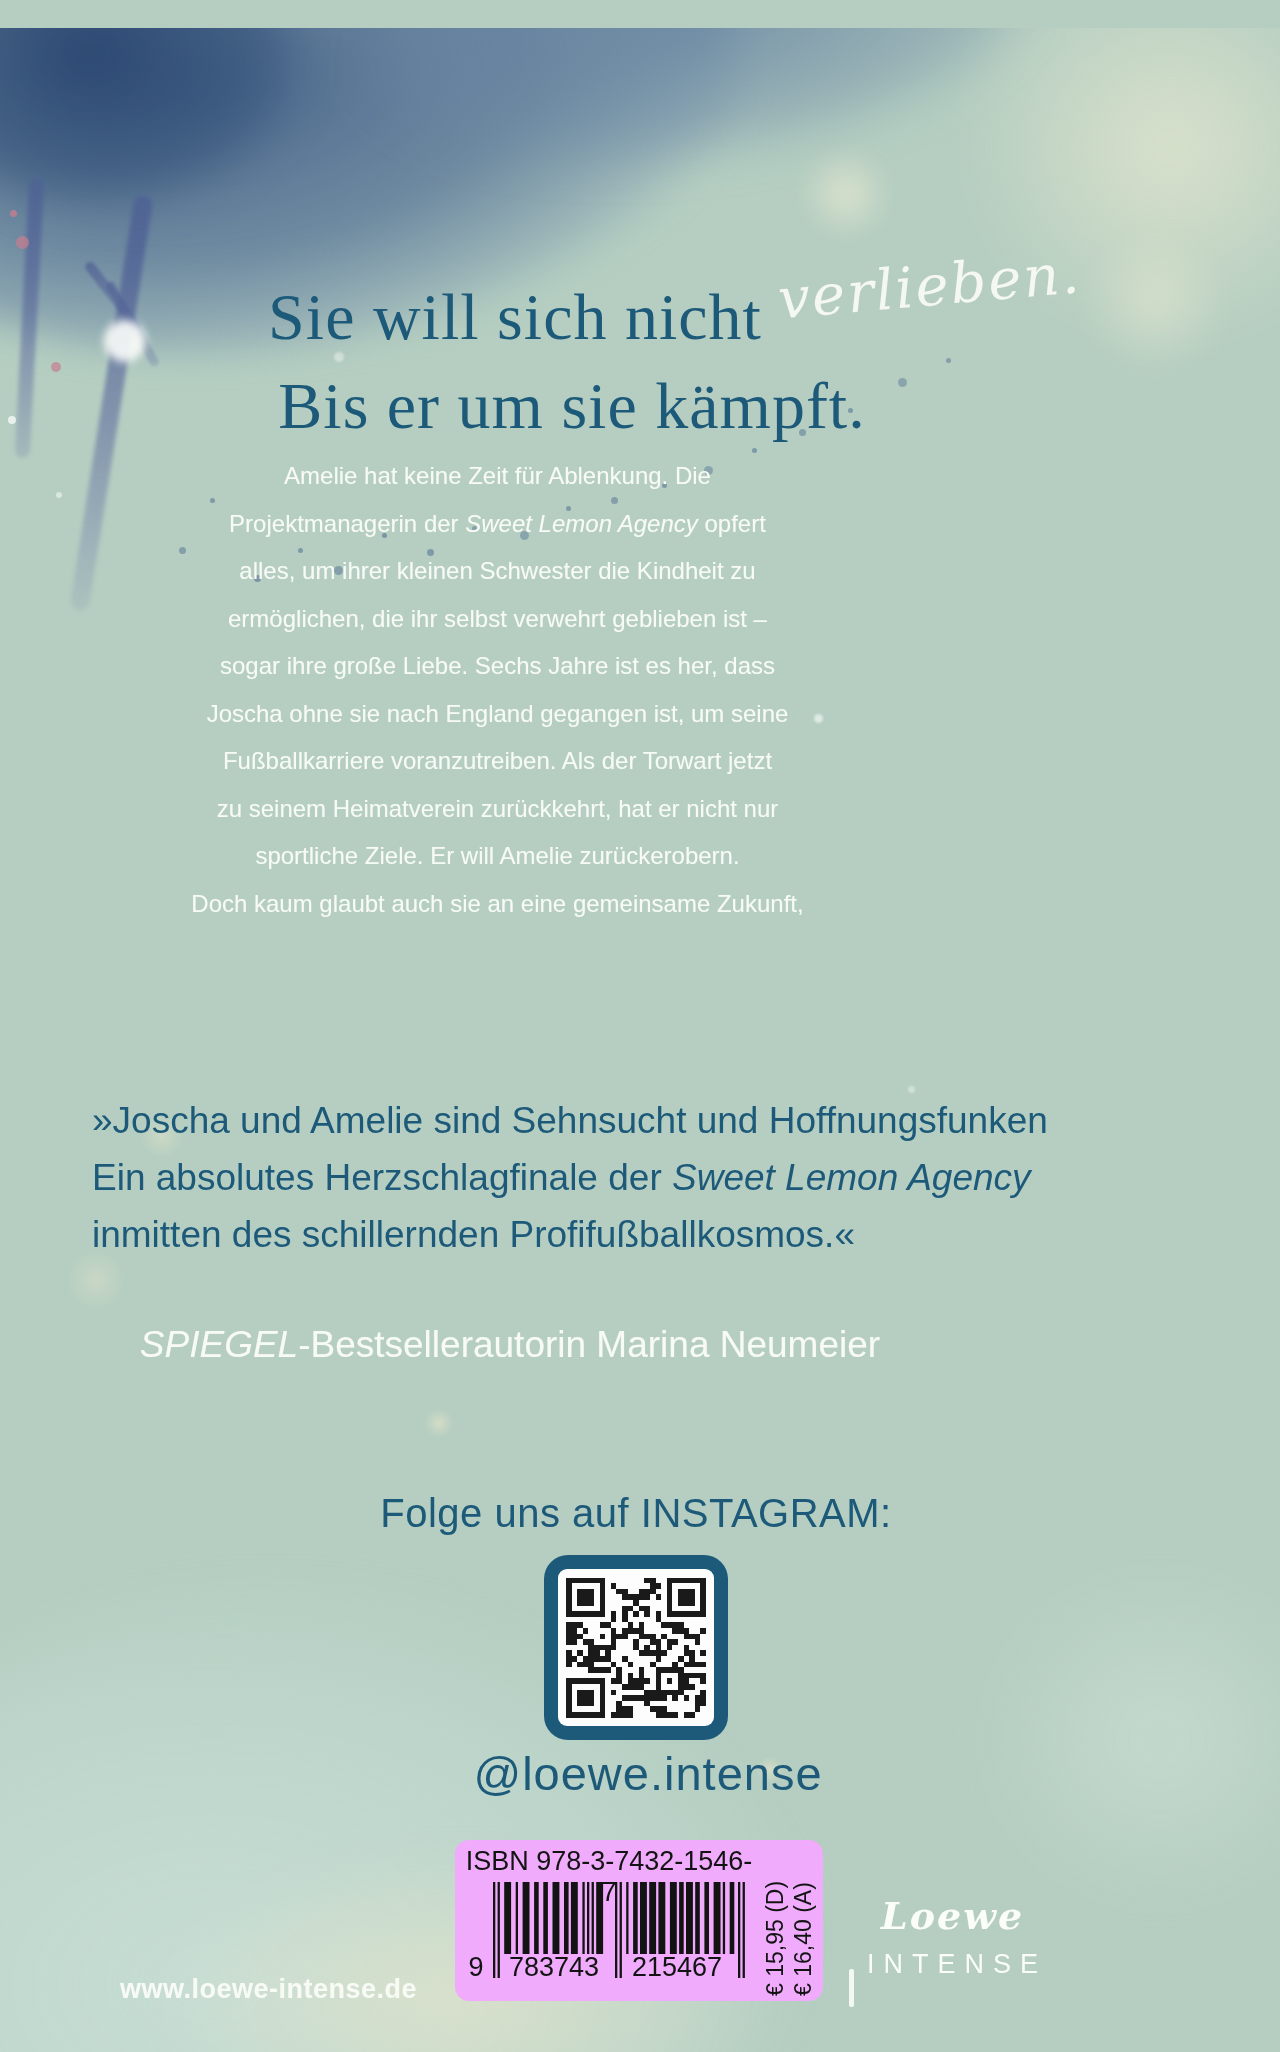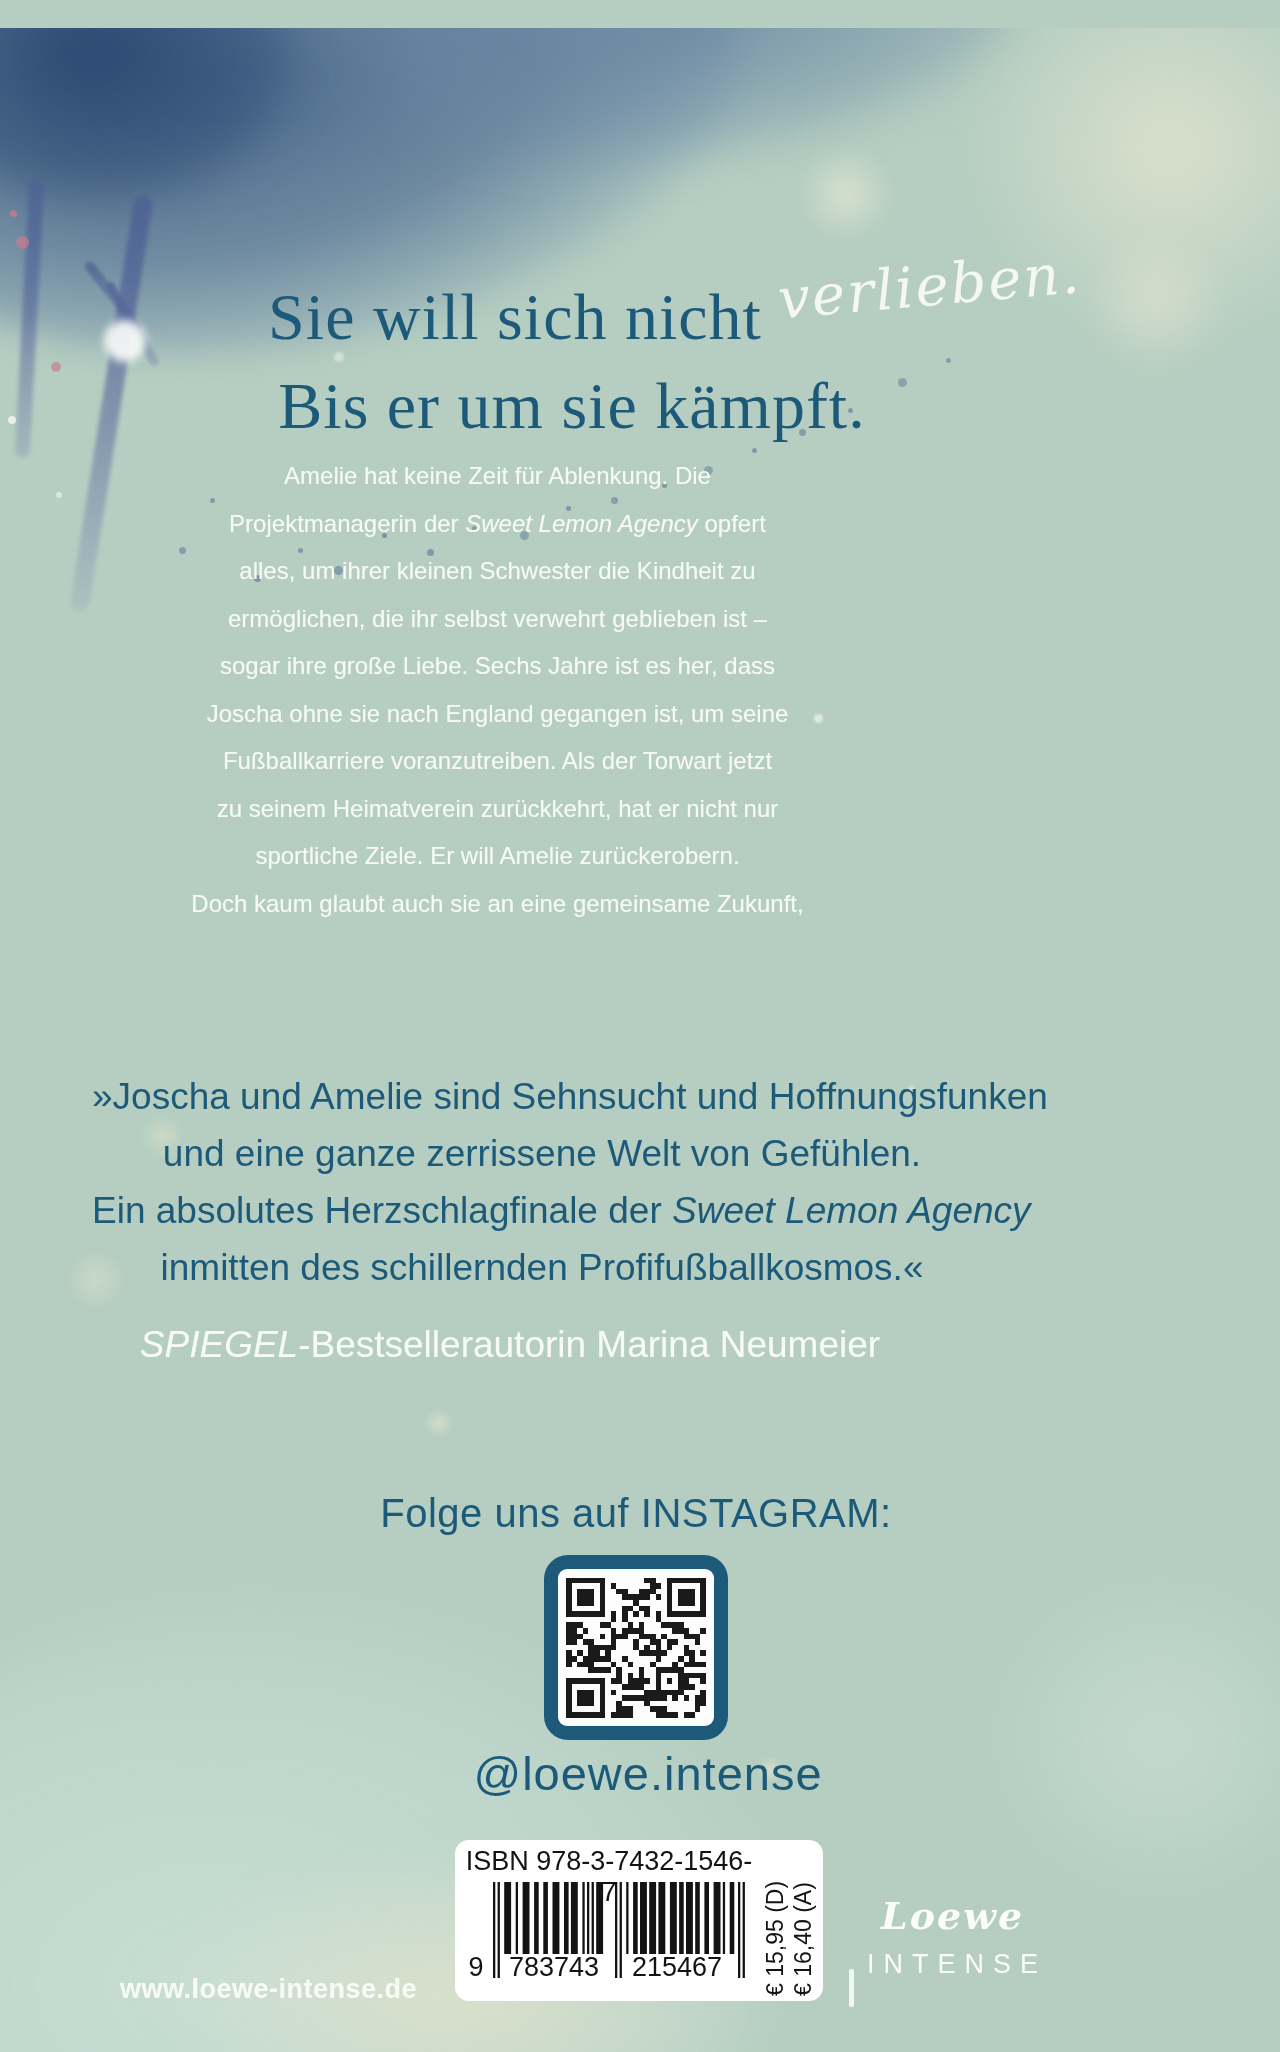--- a/index.html
+++ b/index.html
@@ -117,21 +117,21 @@
     top:334px;left:232px;width:680px;text-align:center;
     font-family:"Liberation Serif",serif;font-size:66px;line-height:88px;font-weight:400;
     letter-spacing:1px;
   }
   .blurb{
     top:424px;left:55px;width:885px;text-align:center;
     font-size:24px;line-height:47.5px;font-weight:400;
     text-shadow:0 0 1px rgba(255,255,255,.35);
   }
   .quote{
-    top:1040px;left:92px;width:900px;text-align:center;
+    top:1064px;left:92px;width:900px;text-align:left;
     font-size:37px;line-height:57px;font-weight:400;
   }
   .attribution{
     top:1292px;left:70px;width:880px;text-align:center;
     font-size:37px;line-height:50px;
     text-shadow:0 0 1px rgba(255,255,255,.35);
   }
   .ig-label{
     top:1461px;left:0;width:1272px;text-align:center;
     font-size:40px;line-height:48px;letter-spacing:.5px;
@@ -144,21 +144,21 @@
     position:absolute;left:14px;top:14px;right:14px;bottom:14px;
     background:#fdfdfd;border-radius:9px;padding:8px;box-sizing:border-box;
   }
   .qr-inner svg{width:100%;height:100%;display:block;shape-rendering:crispEdges;}
   .ig-handle{
     top:1718px;left:0;width:1276px;text-align:center;
     font-size:47px;line-height:56px;letter-spacing:1px;padding-left:10px;
   }
   .isbn-box{
     top:1812px;left:455px;width:368px;height:161px;
-    background:#ffffff;border-radius:14px;
+    background:#f0abfc;border-radius:14px;
   }
   .isbn-label{
     position:absolute;top:6px;left:8px;width:292px;text-align:center;
     font-size:27px;color:#131313;letter-spacing:0;
   }
   .barcode-svg{position:absolute;left:38px;top:42px;width:252px;height:96px;}
   .bc-digit{position:absolute;top:112px;font-size:27px;color:#131313;text-align:center;}
   .bc-d0{left:6px;width:30px;}
   .bc-d1{left:47px;width:104px;}
   .bc-d2{left:170px;width:104px;}
@@ -229,21 +229,20 @@
     <div class="nowrap"><span>sogar ihre große Liebe. Sechs Jahre ist es her, dass</span></div>
     <div class="nowrap"><span>Joscha ohne sie nach England gegangen ist, um seine</span></div>
     <div class="nowrap"><span>Fußballkarriere voranzutreiben. Als der Torwart jetzt</span></div>
     <div class="nowrap"><span>zu seinem Heimatverein zurückkehrt, hat er nicht nur</span></div>
     <div class="nowrap"><span>sportliche Ziele. Er will Amelie zurückerobern.</span></div>
     <div class="nowrap"><span>Doch kaum glaubt auch sie an eine gemeinsame Zukunft,</span></div>
   </div>
 
   <div class="layer quote teal">
     <div class="nowrap"><span>»Joscha und Amelie sind Sehnsucht und Hoffnungsfunken</span></div>
-    <div class="nowrap"><span>und eine ganze zerrissene Welt von Gefühlen.</span></div>
     <div class="nowrap"><span>Ein absolutes Herzschlagfinale der </span><span class="it">Sweet Lemon Agency</span></div>
     <div class="nowrap"><span>inmitten des schillernden Profifußballkosmos.«</span></div>
   </div>
   <div class="layer attribution white-txt nowrap"><span class="it">SPIEGEL</span><span>-Bestsellerautorin Marina Neumeier</span></div>
 
   <div class="layer ig-label teal">Folge uns auf INSTAGRAM:</div>
   <div class="layer qr-frame">
     <div class="qr-inner">
         <svg viewBox="0 0 25 25" fill="#1a1a1a">
           <rect x="0" y="0" width="1" height="1"></rect>

